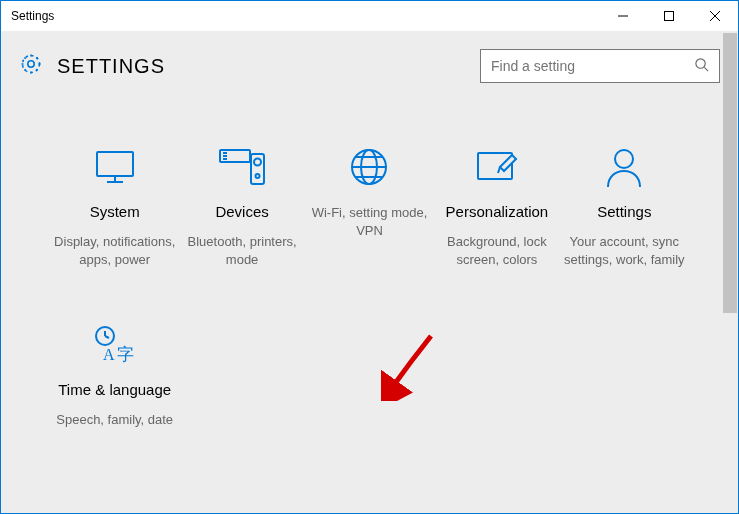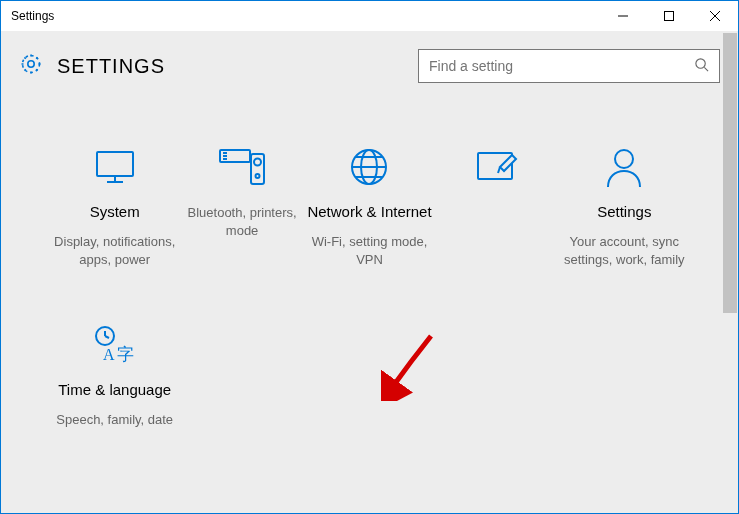--- a/index.html
+++ b/index.html
@@ -54,21 +54,21 @@
     gap: 14px;
   }
   .gear { color: #0078d7; }
   .header-title {
     font-size: 20px;
     font-weight: 300;
     letter-spacing: 1px;
     color: #000;
   }
   .search-wrap {
-    width: 302px;
+    width: 240px;
     height: 34px;
     border: 1.5px solid #777;
     background: #fff;
     display: flex;
     align-items: center;
     padding: 0 10px;
   }
   .search-input {
     flex: 1;
     border: none;
@@ -199,44 +199,46 @@
         <svg width="50" height="42" viewBox="0 0 50 42" fill="none" stroke="currentColor" stroke-width="2">
           <rect x="3" y="4" width="30" height="12" rx="1"></rect>
           <line x1="6" y1="7" x2="10" y2="7"></line>
             <line x1="6" y1="10" x2="10" y2="10"></line>
             <line x1="6" y1="13" x2="10" y2="13"></line>
           <rect x="34" y="8" width="13" height="30" rx="2"></rect>
           <circle cx="40.5" cy="16" r="3.5"></circle>
           <circle cx="40.5" cy="30" r="2"></circle>
         </svg>
       </div>
+      <div class="tile-title">Devices</div>
       <div class="tile-desc">Bluetooth, printers, mode</div>
     </div>
 
     <div class="tile">
       <div class="tile-icon">
         <svg width="42" height="42" viewBox="0 0 42 42" fill="none" stroke="currentColor" stroke-width="2">
           <circle cx="21" cy="21" r="17"></circle>
           <ellipse cx="21" cy="21" rx="8" ry="17"></ellipse>
           <line x1="4" y1="21" x2="38" y2="21"></line>
           <path d="M7 11h28M7 31h28"></path>
         </svg>
       </div>
-      <div class="tile-title">Network &amp; Internet</div>
       <div class="tile-desc">Wi-Fi, setting mode, VPN</div>
     </div>
 
     <div class="tile">
       <div class="tile-icon">
         <svg width="46" height="40" viewBox="0 0 46 40" fill="none" stroke="currentColor" stroke-width="2">
           <rect x="4" y="6" width="34" height="26" rx="1"></rect>
           <path d="M26 20 L38 8 L42 12 L30 24 Z" fill="#ededed"></path>
           <line x1="26" y1="20" x2="24" y2="26"></line>
         </svg>
       </div>
+      <div class="tile-title">Personalization</div>
+      <div class="tile-desc">Background, lock screen, colors</div>
     </div>
 
     <div class="tile">
       <div class="tile-icon">
         <svg width="40" height="44" viewBox="0 0 40 44" fill="none" stroke="currentColor" stroke-width="2">
           <circle cx="20" cy="14" r="9"></circle>
           <path d="M4 42c0-10 7-16 16-16s16 6 16 16"></path>
         </svg>
       </div>
       <div class="tile-title">Settings</div>

